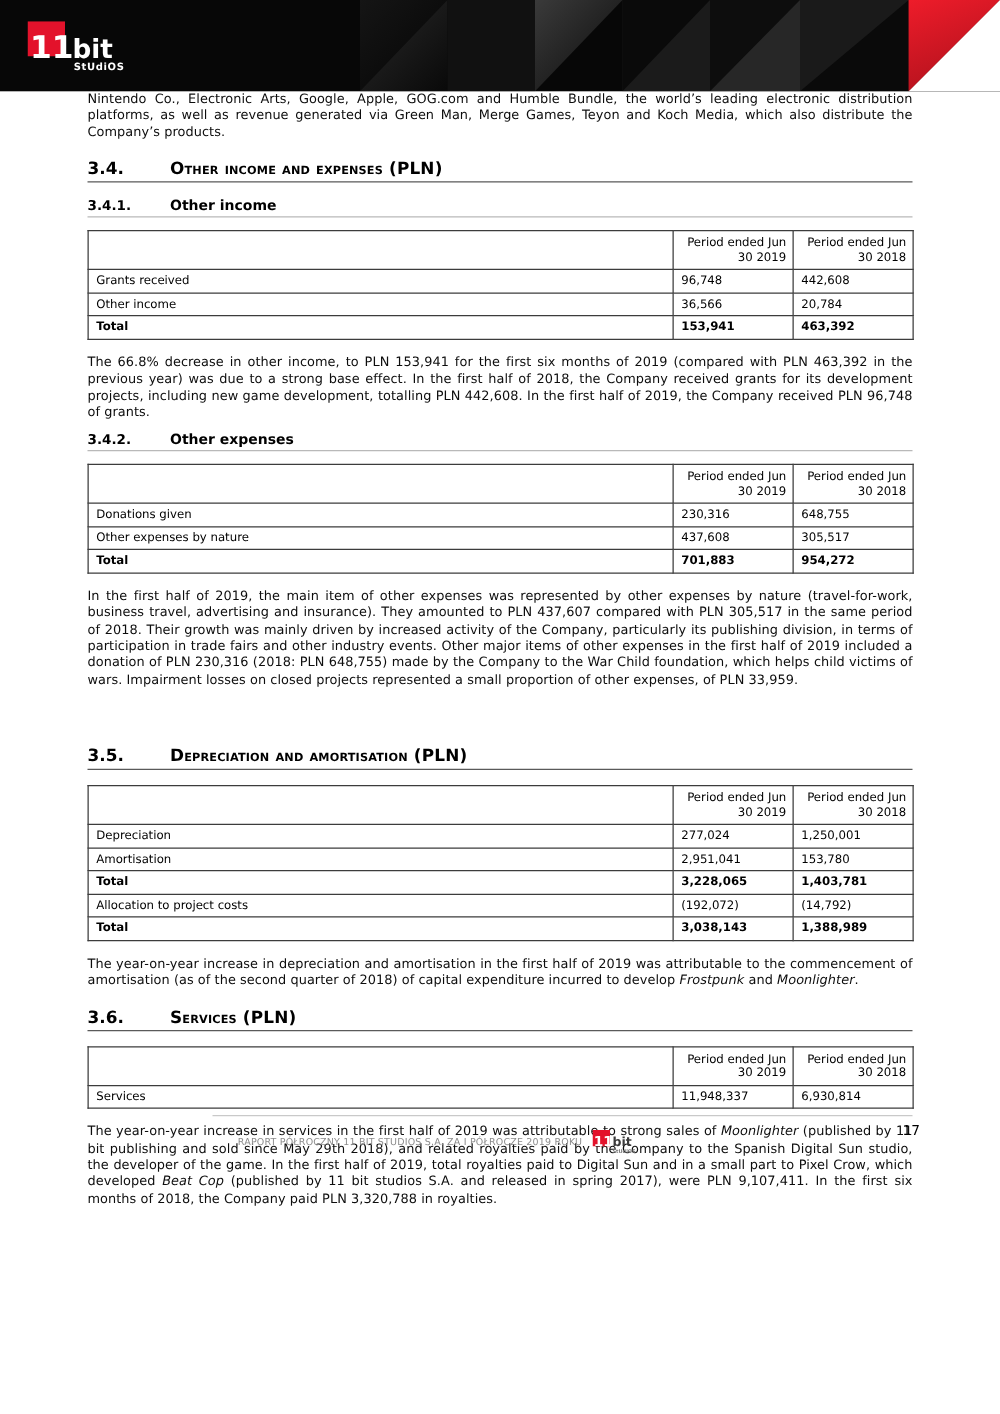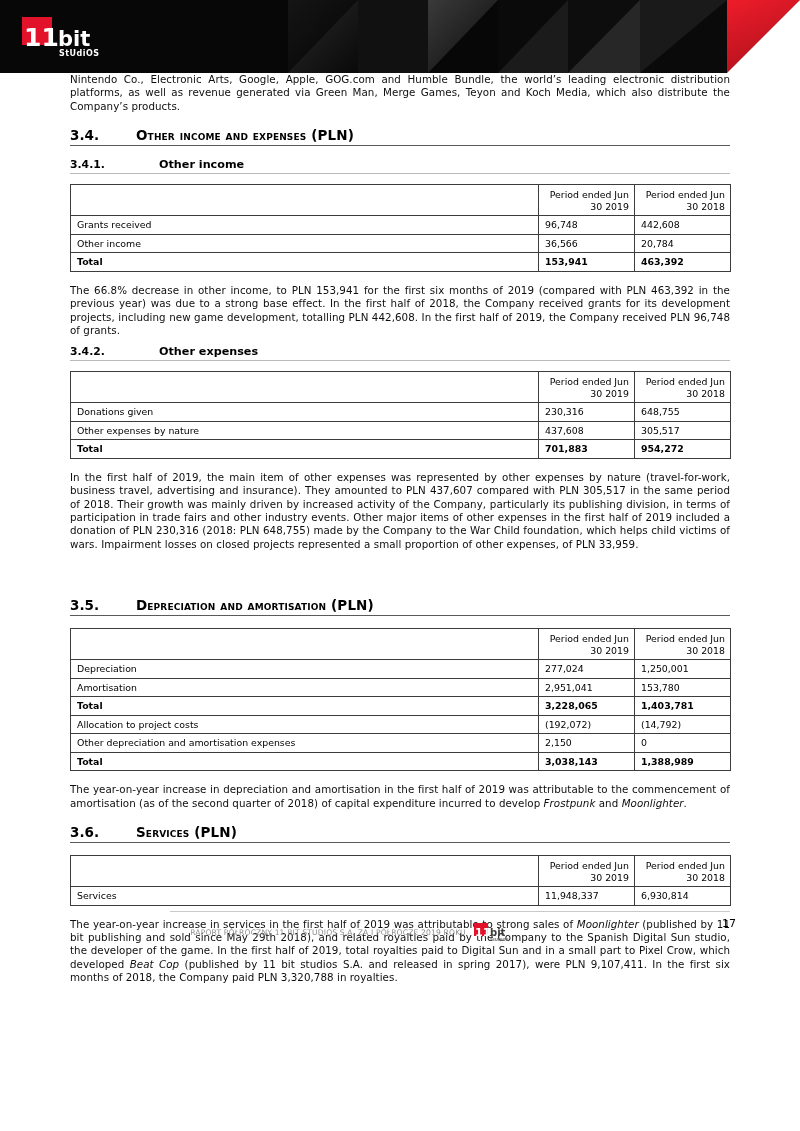--- a/index.html
+++ b/index.html
@@ -81,21 +81,20 @@
     font-variant: small-caps;
     color: #000;
     letter-spacing: 0.01em;
   }
   .h3 {
     display: flex;
     align-items: baseline;
     border-bottom: 1px solid #b9b9b9;
     padding-bottom: 2px;
     margin: 8px 0 10px 0;
-    gap: 23px;
   }
   .h3-num {
     font-size: 10.8px;
     font-weight: bold;
     width: 66px;
     flex: 0 0 66px;
   }
   .h3-title {
     font-size: 11.2px;
     font-weight: bold;
@@ -350,25 +349,20 @@
         <tr class="total">
           <td class="label">Total</td>
           <td class="num">3,228,065</td>
           <td class="num">1,403,781</td>
         </tr>
         <tr>
           <td class="label">Allocation to project costs</td>
           <td class="num">(192,072)</td>
           <td class="num">(14,792)</td>
         </tr>
-        <tr>
-          <td class="label">Other depreciation and amortisation expenses</td>
-          <td class="num">2,150</td>
-          <td class="num">0</td>
-        </tr>
         <tr class="total">
           <td class="label">Total</td>
           <td class="num">3,038,143</td>
           <td class="num">1,388,989</td>
         </tr>
       </tbody>
     </table>
 
     <p class="body-text"><span>The year-on-year increase in depreciation and amortisation in the first half of 2019 was attributable to the commencement of amortisation (as of the second quarter of 2018) of capital expenditure incurred to develop </span><span class="italic">Frostpunk</span><span> and </span><span class="italic">Moonlighter</span><span>.</span></p>
 

